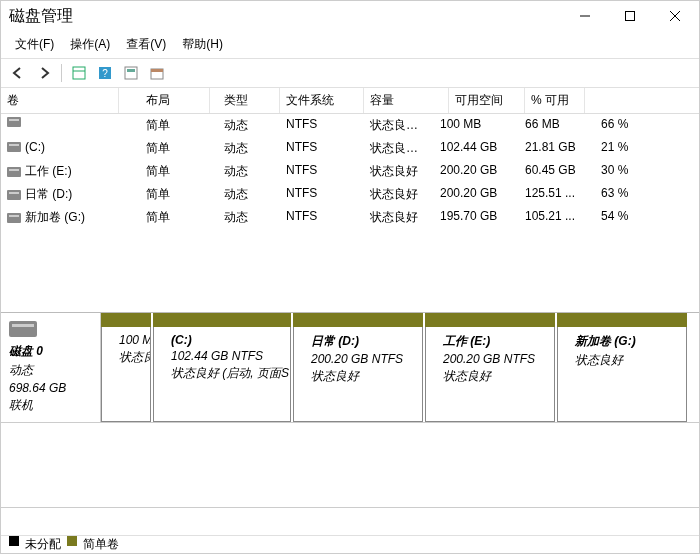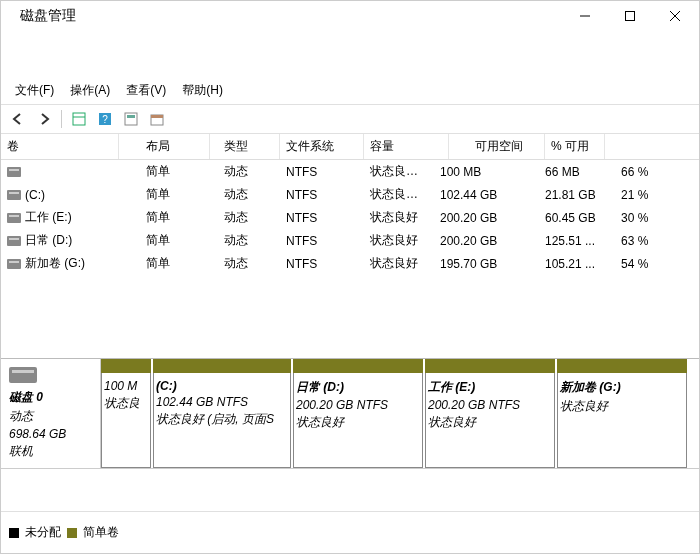--- a/index.html
+++ b/index.html
@@ -1,65 +1,65 @@
 <!DOCTYPE html>
 <html><head>
 <meta charset="utf-8">
 <style>
   * { box-sizing: border-box; margin: 0; padding: 0; }
   body { font-family: "Microsoft YaHei", "Segoe UI", sans-serif; font-size: 12px; background: #fff; width: 700px; height: 554px; overflow: hidden; display: flex; flex-direction: column; border: 1px solid #ccc; }
   
   .titlebar { display: flex; align-items: center; height: 30px; padding: 0 2px 0 8px; }
-  .titlebar .title { flex: 1; font-size: 14px; margin-left: 11px; }
+  .titlebar .title { flex: 1; font-size: 16px; }
   .titlebar .win-controls { display: flex; }
   .titlebar .win-btn { width: 45px; height: 28px; display: flex; align-items: center; justify-content: center; cursor: default; }
   .titlebar .win-btn svg { display: block; }
   
   .menubar { display: flex; padding: 2px 6px; border-bottom: 1px solid #e0e0e0; }
-  .menubar .menu-item { padding: 3px 8px; cursor: default; margin-top: 46px; }
+  .menubar .menu-item { padding: 3px 8px; cursor: default; }
   
   .toolbar { display: flex; align-items: center; padding: 3px 6px; border-bottom: 1px solid #e0e0e0; gap: 4px; }
   .toolbar .tb-btn { width: 22px; height: 22px; display: flex; align-items: center; justify-content: center; border: 1px solid transparent; }
   .toolbar .sep { width: 1px; height: 18px; background: #ccc; margin: 0 2px; }
   
   .table-area { flex: 0 0 225px; overflow: hidden; display: flex; flex-direction: column; border-bottom: 1px solid #bbb; }
   .thead { display: flex; background: #fff; border-bottom: 1px solid #ddd; }
   .thead .th { padding: 4px 6px; border-right: 1px solid #e5e5e5; font-weight: normal; }
   .tbody { flex: 1; overflow: auto; }
-  .tr { display: flex; align-items: center; padding: 1px 0; }
+  .tr { display: flex; align-items: flex-start; padding: 1px 0; }
   .td { padding: 2px 6px; white-space: nowrap; overflow: hidden; text-overflow: ellipsis; }
   .col-vol { width: 118px; display: flex; align-items: center; gap: 4px; }
   .col-layout { width: 70px; margin-left: 21px; }
   .col-type { width: 62px; margin-left: 8px; }
   .col-fs { width: 84px; }
   .col-status { width: 70px; }
   .col-cap { width: 85px; }
-  .col-free { width: 76px; margin-left: 20px; }
+  .col-free { width: 76px; }
   .col-pct { width: 60px; }
   .disk-ico { width: 14px; height: 10px; background: #888; border-radius: 1px; position: relative; flex-shrink: 0; }
   .disk-ico::before { content:""; position:absolute; top:2px; left:2px; width:10px; height:2px; background:#ccc; }
   
   .graphical-area { flex: 1; overflow: auto; }
   .disk-row { display: flex; border-bottom: 1px solid #ccc; min-height: 85px; font-style: italic; }
   .disk-label { width: 100px; padding: 8px 8px; border-right: 1px solid #ccc; display: flex; flex-direction: column; gap: 2px; }
   .disk-label .dl-icon { width: 28px; height: 16px; background: #888; border-radius: 2px; margin-bottom: 4px; position: relative; }
   .disk-label .dl-icon::before { content:""; position:absolute; top:3px; left:3px; width:22px; height:3px; background:#ccc; }
   .disk-label .cd-icon { width: 24px; height: 24px; border-radius: 50%; background: radial-gradient(circle,#fff 20%,#bbb 22%,#eee 60%,#bbb 100%); margin-bottom: 4px; border:1px solid #999; }
   .disk-label b { font-weight: bold; }
   .parts { flex: 1; display: flex; flex-direction: column; }
   .parts-strip { display: flex; height: 14px; }
   .strip-seg { background: #7a7a1f; margin-right: 2px; }
   .strip-seg:last-child { margin-right: 0; }
   .parts-body { flex: 1; display: flex; }
-  .part { border: 1px solid #888; border-top: none; margin-right: 2px; padding: 6px 2px; display: flex; flex-direction: column; gap: 2px; overflow: hidden; }
+  .part { border: 1px solid #888; border-top: none; margin-right: 2px; padding: 6px 17px; display: flex; flex-direction: column; gap: 2px; overflow: hidden; }
   .part:last-child { margin-right: 0; }
   .part b { font-weight: bold; white-space: nowrap; }
   .part span { white-space: nowrap; }
   
-  .legend { display: flex; align-items: center; gap: 6px; padding: 12px 8px; border-top: 1px solid #e0e0e0; }
+  .legend { display: flex; align-items: flex-start; gap: 6px; padding: 0 8px; border-top: 1px solid #e0e0e0; }
   .legend .sw { width: 10px; height: 10px; display: inline-block; }
   .legend .sw-black { background: #000; }
   .legend .sw-olive { background: #7a7a1f; }
 </style>
 </head>
 <body>
 
 <div class="titlebar">
   <span class="title">磁盘管理</span>
   <div class="win-controls">

